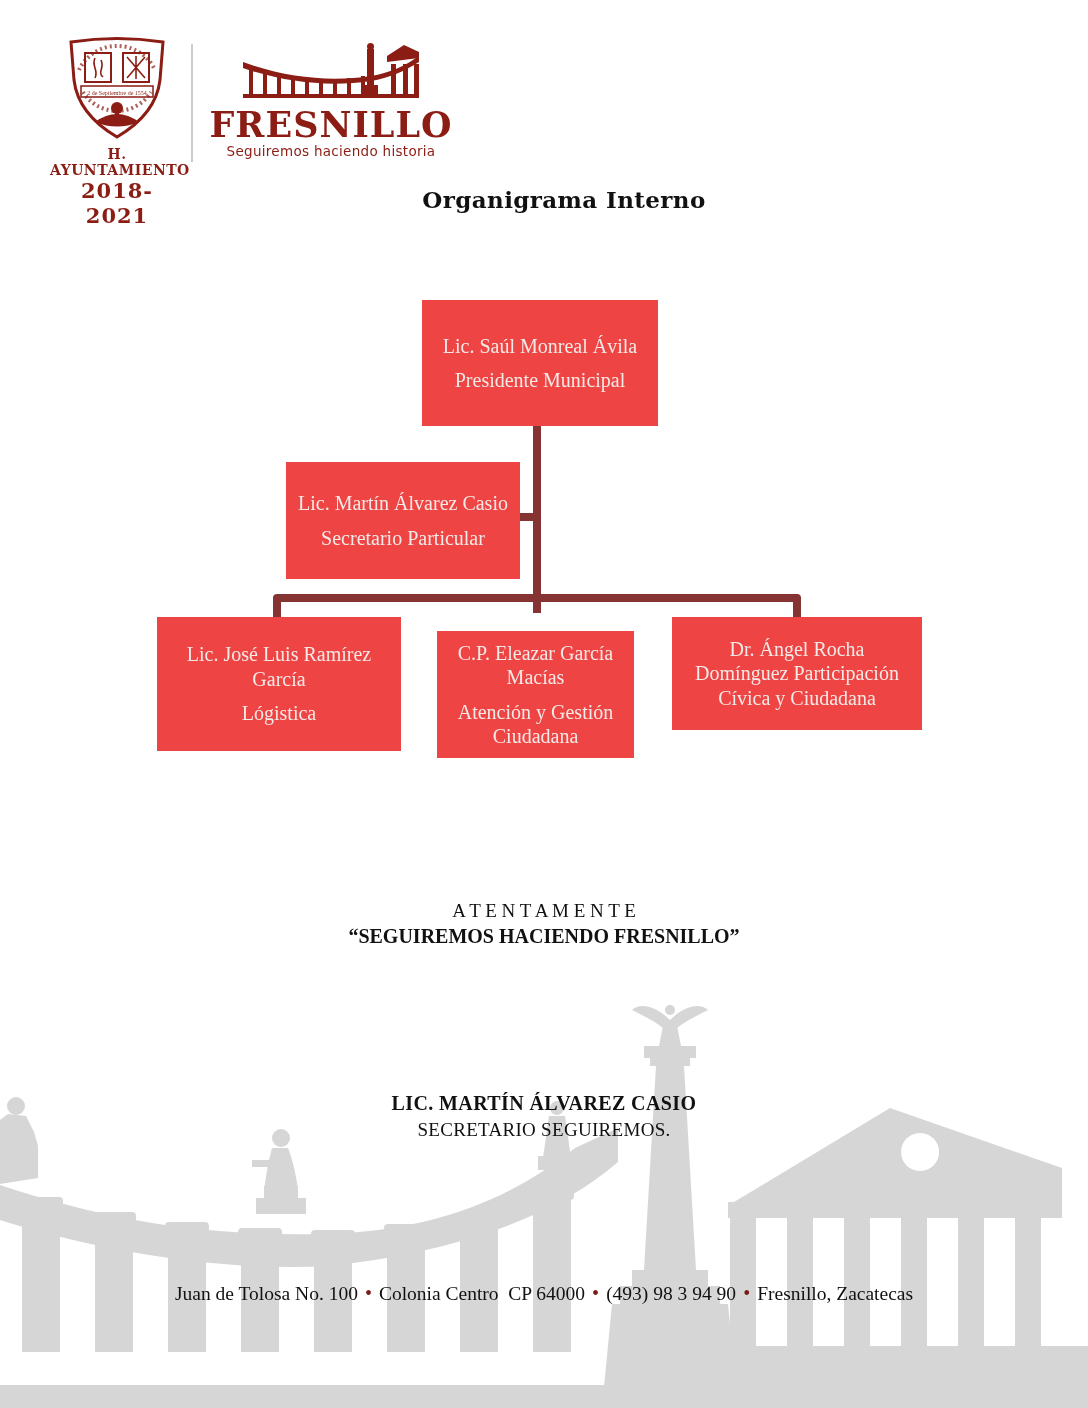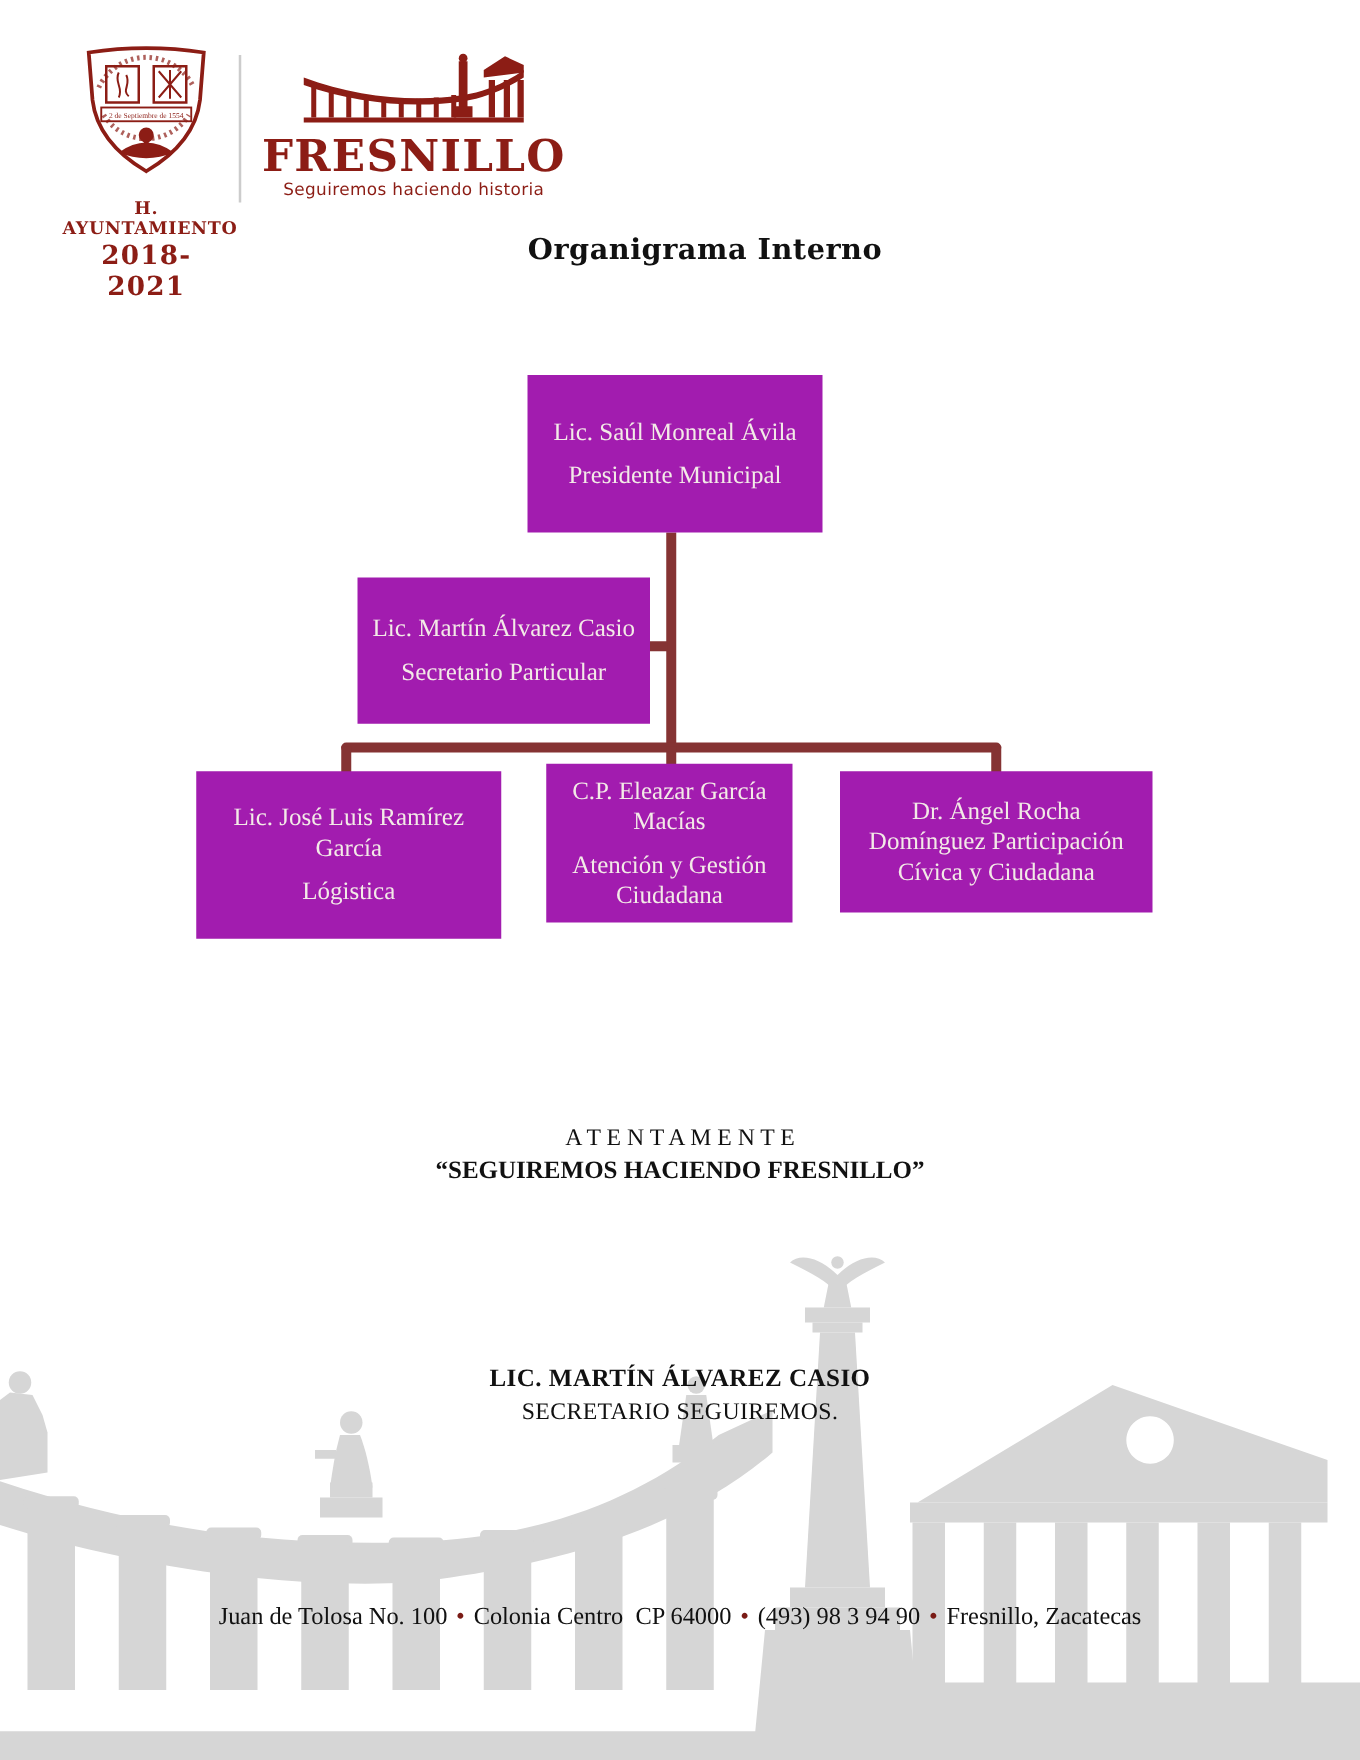--- a/index.html
+++ b/index.html
@@ -7,38 +7,38 @@
     width:1088px;height:1408px;position:relative;overflow:hidden;
     background:#ffffff;
     font-family:"Liberation Serif","DejaVu Serif",serif;
     color:#111;
   }
   .abs{position:absolute;}
   
   #watermark{position:absolute;left:0;top:980px;width:1088px;height:428px;z-index:0;}
   
   #coa{left:50px;top:34px;width:134px;text-align:center;color:#8C1D15;z-index:2;}
-  #coa .cap1{font-family:"DejaVu Serif",serif;font-weight:bold;font-size:14px;letter-spacing:.5px;margin-top:14px;}
+  #coa .cap1{font-family:"DejaVu Serif",serif;font-weight:bold;font-size:14px;letter-spacing:.5px;margin-top:2px;}
   #coa .cap2{font-family:"DejaVu Serif",serif;font-weight:bold;font-size:21px;letter-spacing:1px;}
   #hdr-divider{left:191px;top:44px;width:2px;height:118px;background:#cccccc;z-index:2;}
   #brand{left:206px;top:40px;width:250px;text-align:center;color:#8C1D15;z-index:2;}
   #brand .wordmark{font-family:"DejaVu Serif",serif;font-weight:bold;font-size:35px;line-height:1;letter-spacing:1px;margin-top:1px;}
   #brand .tagline{font-family:"DejaVu Sans","Liberation Sans",sans-serif;font-size:13.5px;margin-top:1px;letter-spacing:.3px;}
   
   #doc-title{left:0;top:186px;width:100%;text-align:center;z-index:2;
     font-family:"DejaVu Serif",serif;font-weight:bold;font-size:23px;letter-spacing:.4px;margin-left:20px;}
   
-  .node{position:absolute;background:#a21caf;color:#F3EAE7;text-align:center;z-index:2;
+  .node{position:absolute;background:#ef4444;color:#F3EAE7;text-align:center;z-index:2;
     display:flex;flex-direction:column;justify-content:center;align-items:center;
     font-size:20px;line-height:1.22;padding:6px 10px;box-sizing:border-box;}
   .node .role{margin-top:10px;}
   #node-presidente{left:422px;top:300px;width:236px;height:126px;}
   #node-secretario{left:286px;top:462px;width:234px;height:117px;}
   #node-logistica{left:157px;top:617px;width:244px;height:134px;}
-  #node-atencion{left:437px;top:611px;width:197px;height:127px;}
+  #node-atencion{left:437px;top:631px;width:197px;height:127px;}
   #node-participacion{left:672px;top:617px;width:250px;height:113px;}
   #node-participacion .oneblock{display:block;}
   .conn{position:absolute;background:#853333;z-index:1;}
   #conn-v{left:533px;top:426px;width:8px;height:172px;}
   #conn-stub{left:520px;top:513px;width:14px;height:8px;}
   #conn-rail{left:273px;top:594px;width:528px;height:8px;border-radius:4px;}
   #conn-drop-l{left:273px;top:597px;width:8px;height:22px;}
   #conn-drop-c{left:533px;top:597px;width:8px;height:16px;}
   #conn-drop-r{left:793px;top:597px;width:8px;height:22px;}
   

